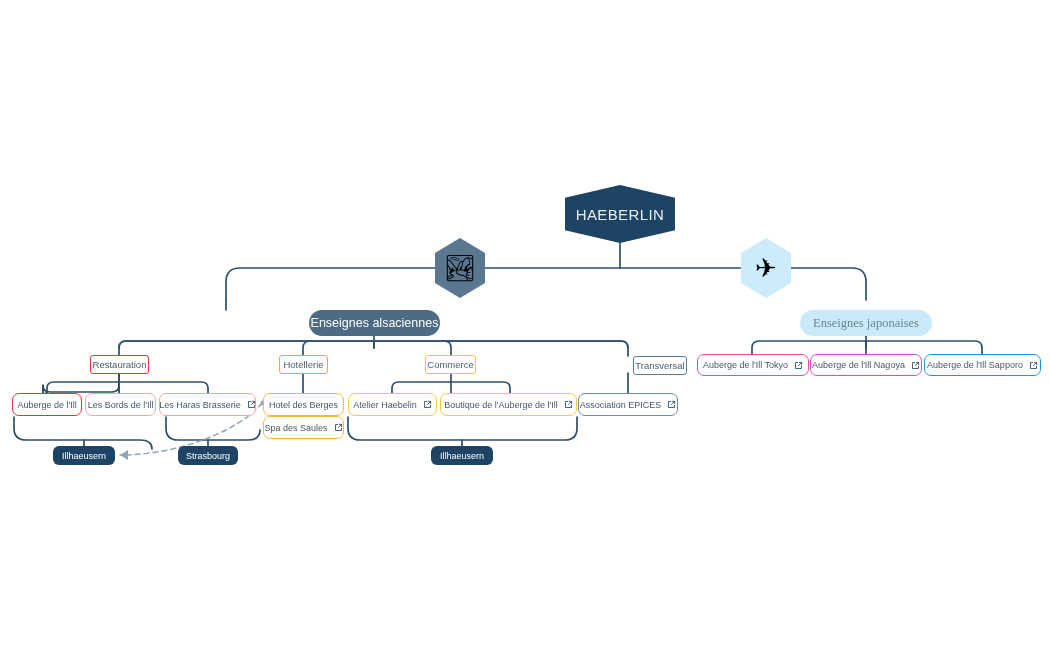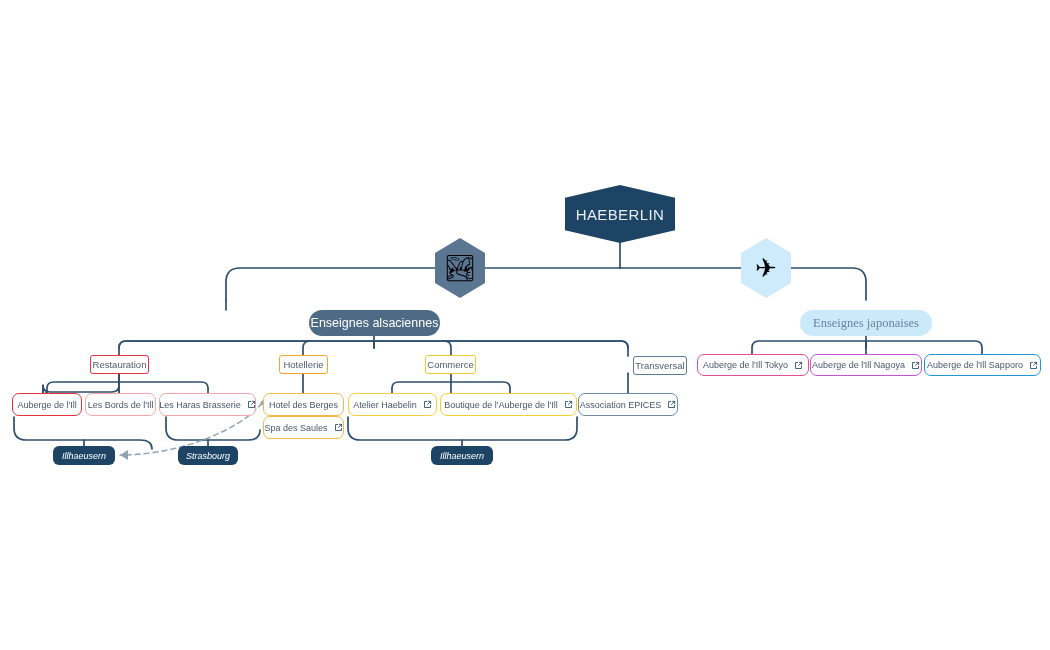--- a/index.html
+++ b/index.html
@@ -104,21 +104,20 @@
   
   .city {
     position: absolute;
     display: flex; align-items: center; justify-content: center;
     background: #1d4464;
     color: #ffffff;
     border-radius: 6px;
     font-size: 9px;
     white-space: nowrap;
     z-index: 4;
-    font-style: italic;
   }
 </style>
 </head>
 <body>
 
 <div id="stage">
 
   <svg id="wires" viewBox="0 0 1050 650">
     <g fill="none" stroke="#2e4f6d" stroke-width="1.7" stroke-linecap="round">
 

